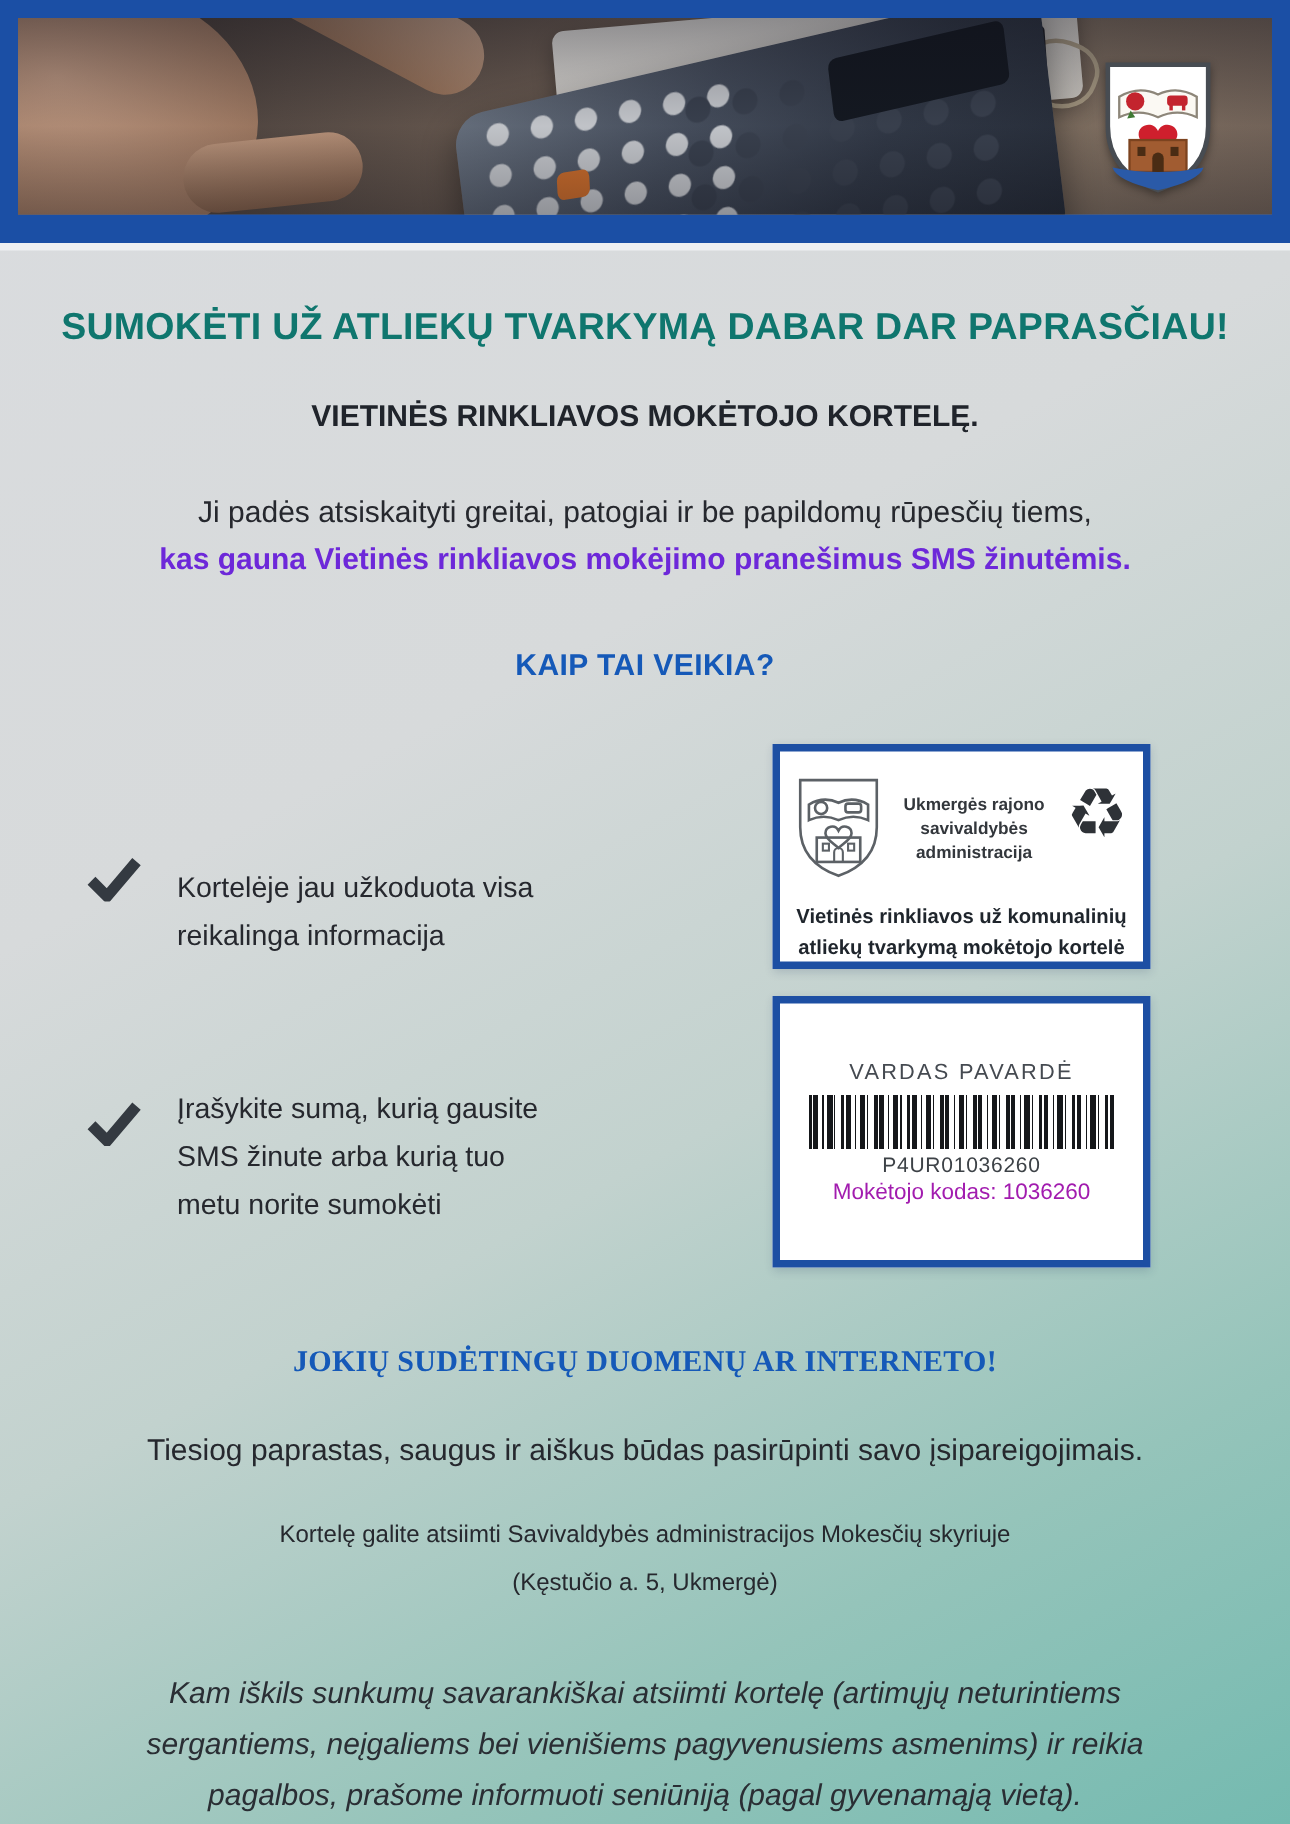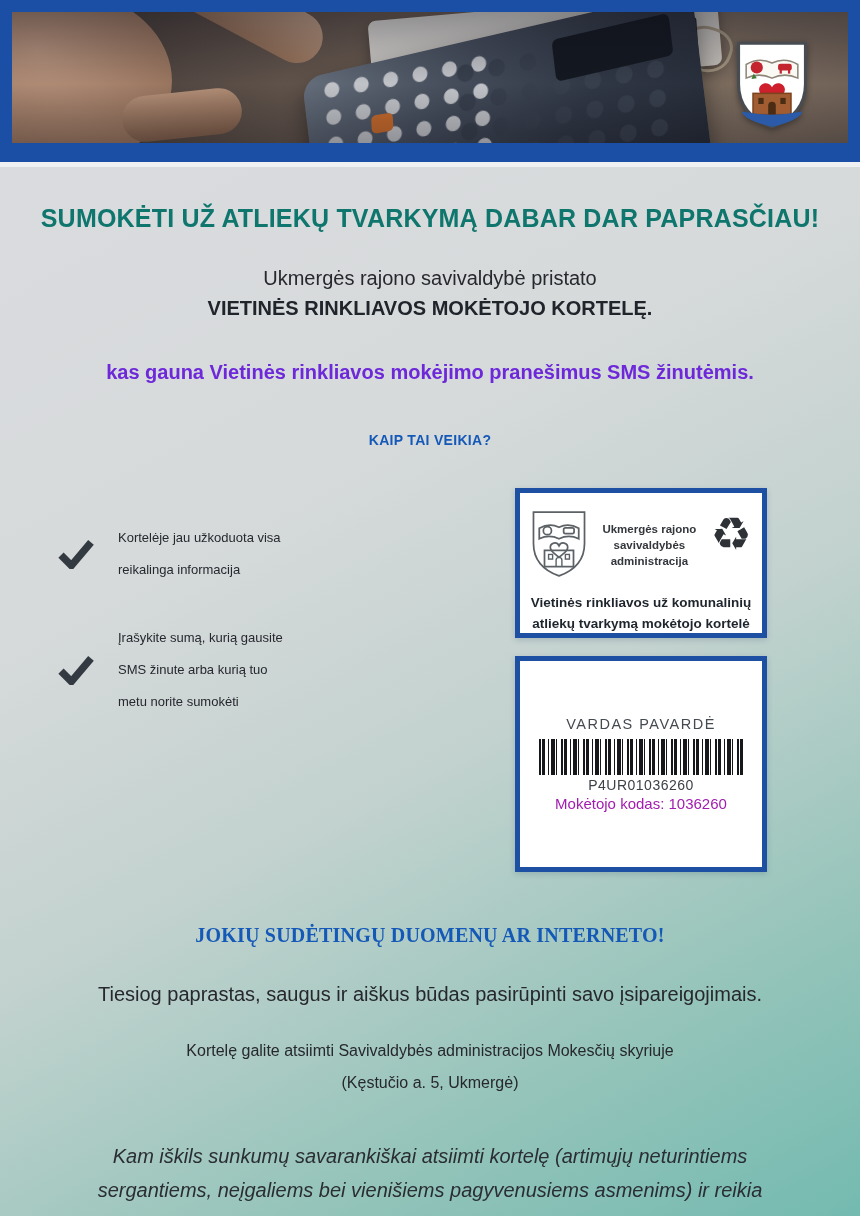--- a/index.html
+++ b/index.html
@@ -35,36 +35,36 @@
   .hero-band{height:19px;}
   .hero-sep{height:5px;background:#eef0f2;}
   
   .center{text-align:center;}
   .pre{white-space:pre-line;}
   h1.main-title{margin:36px 30px 0 30px;font-size:25px;line-height:1.2;font-weight:bold;color:#0f766e;text-align:center;letter-spacing:.2px;}
   .intro{margin-top:30px;font-size:20px;line-height:30px;}
   .intro .b{font-weight:bold;color:#20242b;}
   .lead{margin-top:34px;font-size:20px;line-height:31px;}
   .lead .b{font-weight:bold;color:#6d28d9;}
-  h2.how{margin:44px 0 0 0;font-size:14px;font-weight:bold;color:#1559b8;text-align:center;letter-spacing:.3px;}
+  h2.how{margin:44px 0 0 0;font-size:20px;font-weight:bold;color:#1559b8;text-align:center;letter-spacing:.3px;}
   
   .how-grid{display:flex;margin:40px 93px 0 58px;}
   .checklist{flex:1;display:flex;flex-direction:column;gap:36px;padding-top:34px;padding-right:30px;}
   .check-item{display:flex;align-items:center;gap:24px;}
   .check-icon{flex:0 0 36px;}
-  .check-text{font-size:13px;line-height:32px;color:#26282e;}
+  .check-text{font-size:19px;line-height:32px;color:#26282e;margin-top:47px;}
   .check-text .b{font-weight:bold;color:#1e2228;}
   .cards{width:252px;display:flex;flex-direction:column;gap:18px;}
   .card{box-sizing:border-box;width:252px;background:#fff;border:5px solid #1d4fa3;box-shadow:0 2px 6px rgba(30,50,90,.18);}
   .card-front{height:150px;padding:16px 10px 10px 10px;}
   .front-row{display:flex;align-items:flex-start;justify-content:space-between;gap:4px;}
   .front-org{font-size:11.5px;font-weight:bold;line-height:1.4;color:#33373c;text-align:center;padding-top:12px;}
   .recycle{font-size:46px;line-height:1;color:#2e3237;margin-top:2px;}
   .front-caption{margin-top:14px;font-size:13.5px;font-weight:bold;line-height:1.55;color:#1f252c;text-align:center;}
-  .card-back{height:216px;display:flex;flex-direction:column;align-items:center;justify-content:center;padding:19px;}
+  .card-back{height:181px;display:flex;flex-direction:column;align-items:center;justify-content:center;padding:19px;}
   .holder-name{font-size:14.5px;color:#454a51;letter-spacing:1.5px;}
   .barcode{width:204px;height:36px;margin:7px 0 2px 0;
     background:repeating-linear-gradient(90deg,#15171a 0 2px,#fff 2px 3px,#15171a 3px 6px,#fff 6px 9px,#15171a 9px 10px,#fff 10px 12px,#15171a 12px 16px,#fff 16px 17px,#15171a 17px 18px,#fff 18px 22px);}
   .barcode-value{font-size:14px;color:#3d4247;letter-spacing:.5px;}
   .payer-code{font-size:15px;color:#a21caf;margin-top:2px;}
   
   h3.no-net{margin:52px 0 0 0;font-size:20px;font-weight:bold;color:#1559b8;text-align:center;letter-spacing:.2px;font-family:Liberation Serif, serif;}
   .simple{margin-top:32px;font-size:20px;line-height:30px;}
   .pickup{margin-top:26px;font-size:16px;line-height:32px;}
   .help-note{margin:40px auto 0 auto;width:760px;font-size:20px;line-height:34px;font-style:italic;color:#2a2e34;}
@@ -109,25 +109,25 @@
   </div>
   <div class="hero-band"></div>
 </header>
 <div class="hero-sep"></div>
 
 <main>
 
   <h1 class="main-title">SUMOKĖTI UŽ ATLIEKŲ TVARKYMĄ DABAR DAR PAPRASČIAU!</h1>
 
   <div class="intro center">
-    <div>Ukmergės rajono savivaldybė pristato</div>
     <div class="b">VIETINĖS RINKLIAVOS MOKĖTOJO KORTELĘ.</div>
   </div>
 
   <div class="lead center">
+    <div>Ji padės atsiskaityti greitai, patogiai ir be papildomų rūpesčių tiems,</div>
     <div class="b">kas gauna Vietinės rinkliavos mokėjimo pranešimus SMS žinutėmis.</div>
   </div>
 
   <h2 class="how">KAIP TAI VEIKIA?</h2>
 
   <section class="how-grid">
 
     <div class="checklist">
 
       <div class="check-item">

